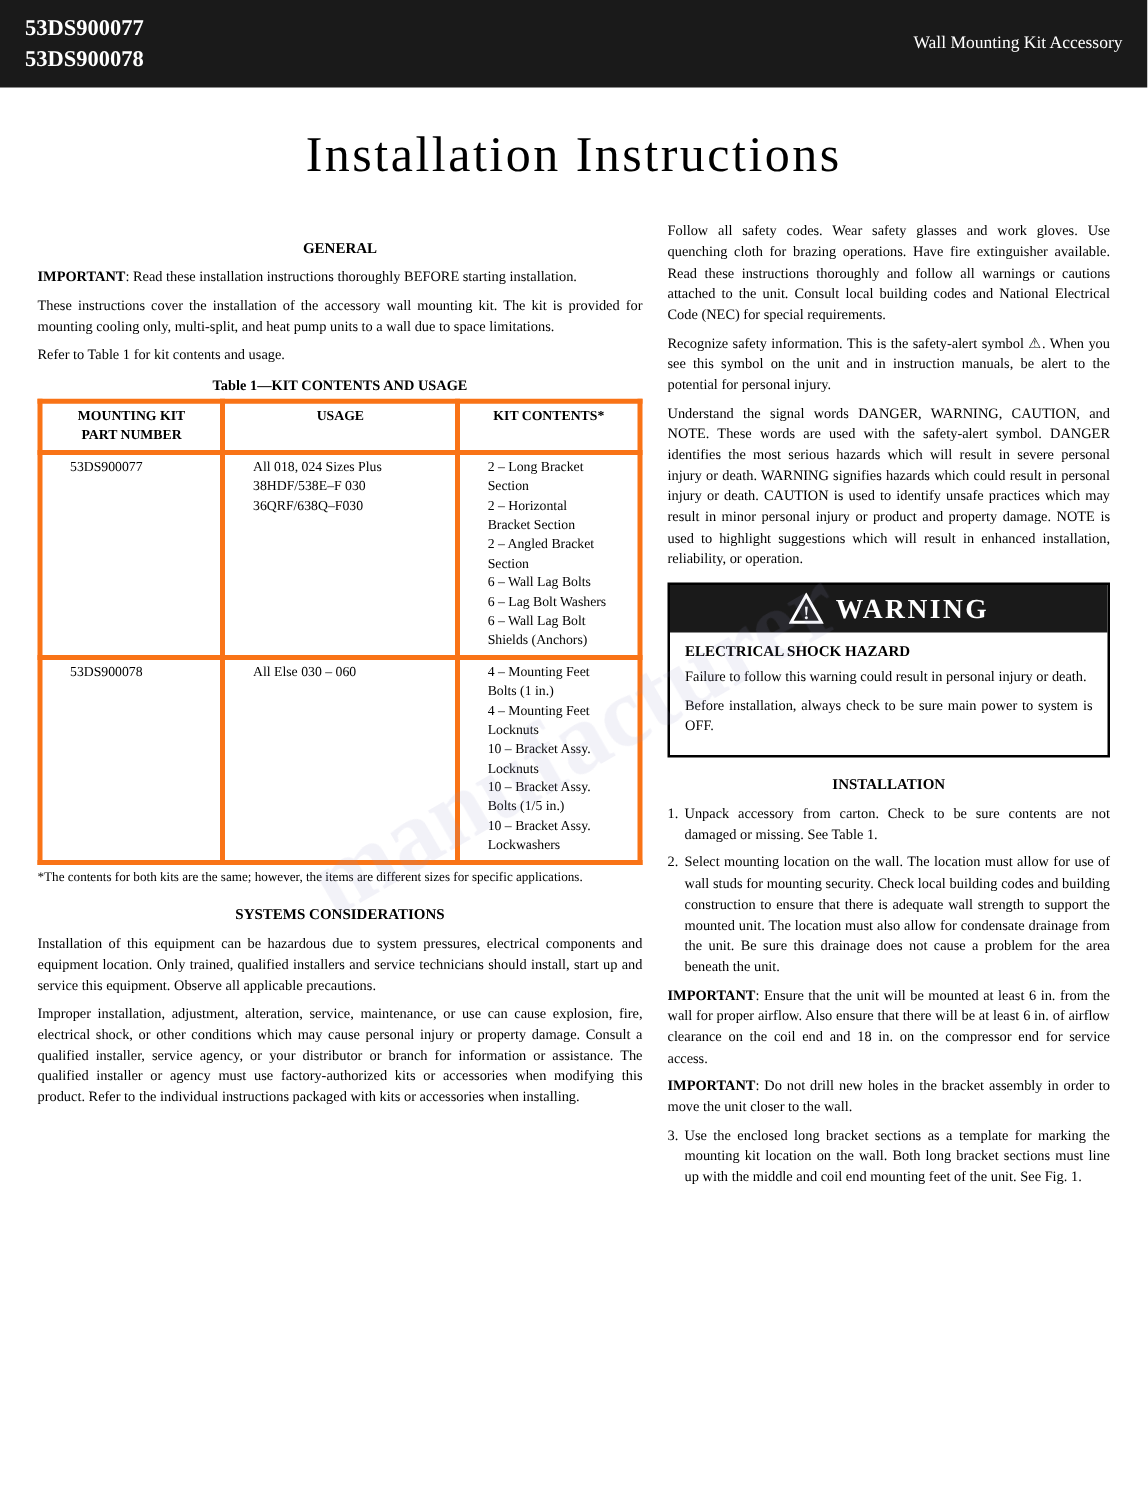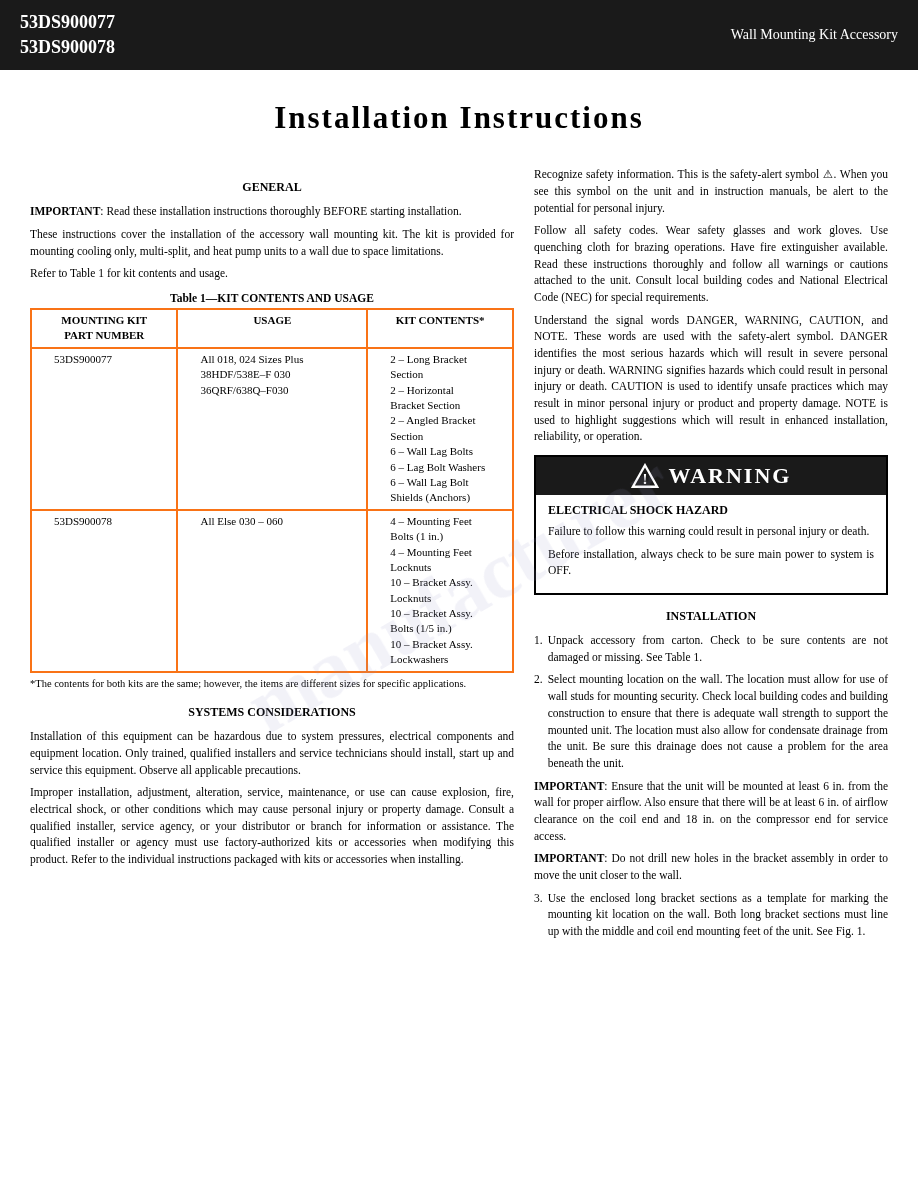--- a/index.html
+++ b/index.html
@@ -34,22 +34,22 @@
     .header-right .line1 { font-size: 15px; font-weight: bold; }
     .header-right .line2 { font-size: 14px; font-weight: normal; }
     .header-right .line3 { font-size: 14px; font-weight: bold; }
 
     
     .title-section {
       text-align: center;
       padding: 30px 20px 20px;
     }
     .title-section h1 {
-      font-size: 31px;
-      font-weight: bold;
+      font-size: 40px;
+      font-weight: normal;
       letter-spacing: 2px;
     }
 
     
     .main-content {
       display: flex;
       gap: 20px;
       padding: 10px 30px 20px;
     }
     .left-col {
@@ -84,21 +84,21 @@
       font-weight: bold;
       font-size: 11.5px;
       margin: 10px 0 4px;
     }
     table.kit-table {
       width: 100%;
       border-collapse: collapse;
       font-size: 11px;
     }
     table.kit-table th, table.kit-table td {
-      border: 2px solid #f97316;
+      border: 4px solid #f97316;
       padding: 3px 22px;
       vertical-align: top;
       line-height: 1.4;
     }
     table.kit-table th {
       text-align: center;
       font-weight: bold;
       background: #fff;
     }
     .kit-table .part-num {
@@ -252,22 +252,22 @@
     <p class="footnote">*The contents for both kits are the same; however, the items are different sizes for specific applications.</p>
 
     <div class="section-heading">SYSTEMS CONSIDERATIONS</div>
     <p>Installation of this equipment can be hazardous due to system pressures, electrical components and equipment location. Only trained, qualified installers and service technicians should install, start up and service this equipment. Observe all applicable precautions.</p>
     <p>Improper installation, adjustment, alteration, service, maintenance, or use can cause explosion, fire, electrical shock, or other conditions which may cause personal injury or property damage. Consult a qualified installer, service agency, or your distributor or branch for information or assistance. The qualified installer or agency must use factory-authorized kits or accessories when modifying this product. Refer to the individual instructions packaged with kits or accessories when installing.</p>
 
   </div>
 
   <div class="right-col">
 
+    <p>Follow all safety codes. Wear safety glasses and work gloves. Use quenching cloth for brazing operations. Have fire extinguisher available. Read these instructions thoroughly and follow all warnings or cautions attached to the unit. Consult local building codes and National Electrical Code (NEC) for special requirements.</p>
     <p><span>Recognize safety information. This is the safety-alert symbol ⚠. When you see this symbol on the unit and in instruction manuals, be alert to the potential for personal injury.</span></p>
-    <p>Follow all safety codes. Wear safety glasses and work gloves. Use quenching cloth for brazing operations. Have fire extinguisher available. Read these instructions thoroughly and follow all warnings or cautions attached to the unit. Consult local building codes and National Electrical Code (NEC) for special requirements.</p>
     <p><span>Understand the signal words DANGER, WARNING, CAUTION, and NOTE. These words are used with the safety-alert symbol. DANGER identifies the most serious hazards which will result in severe personal injury or death. WARNING signifies hazards which could result in personal injury or death. CAUTION is used to identify unsafe practices which may result in minor personal injury or product and property damage. NOTE is used to highlight suggestions which will result in enhanced installation, reliability, or operation.</span></p>
 
     <div class="warning-box">
       <div class="warning-header">
         <svg class="warn-triangle" viewBox="0 0 30 27" xmlns="http://www.w3.org/2000/svg">
           <polygon points="15,2 28,25 2,25" fill="none" stroke="white" stroke-width="2.5"></polygon>
           <text x="15" y="22" text-anchor="middle" fill="white" font-size="16" font-weight="bold">!</text>
         </svg>
         <span class="warn-text">WARNING</span>
       </div>

